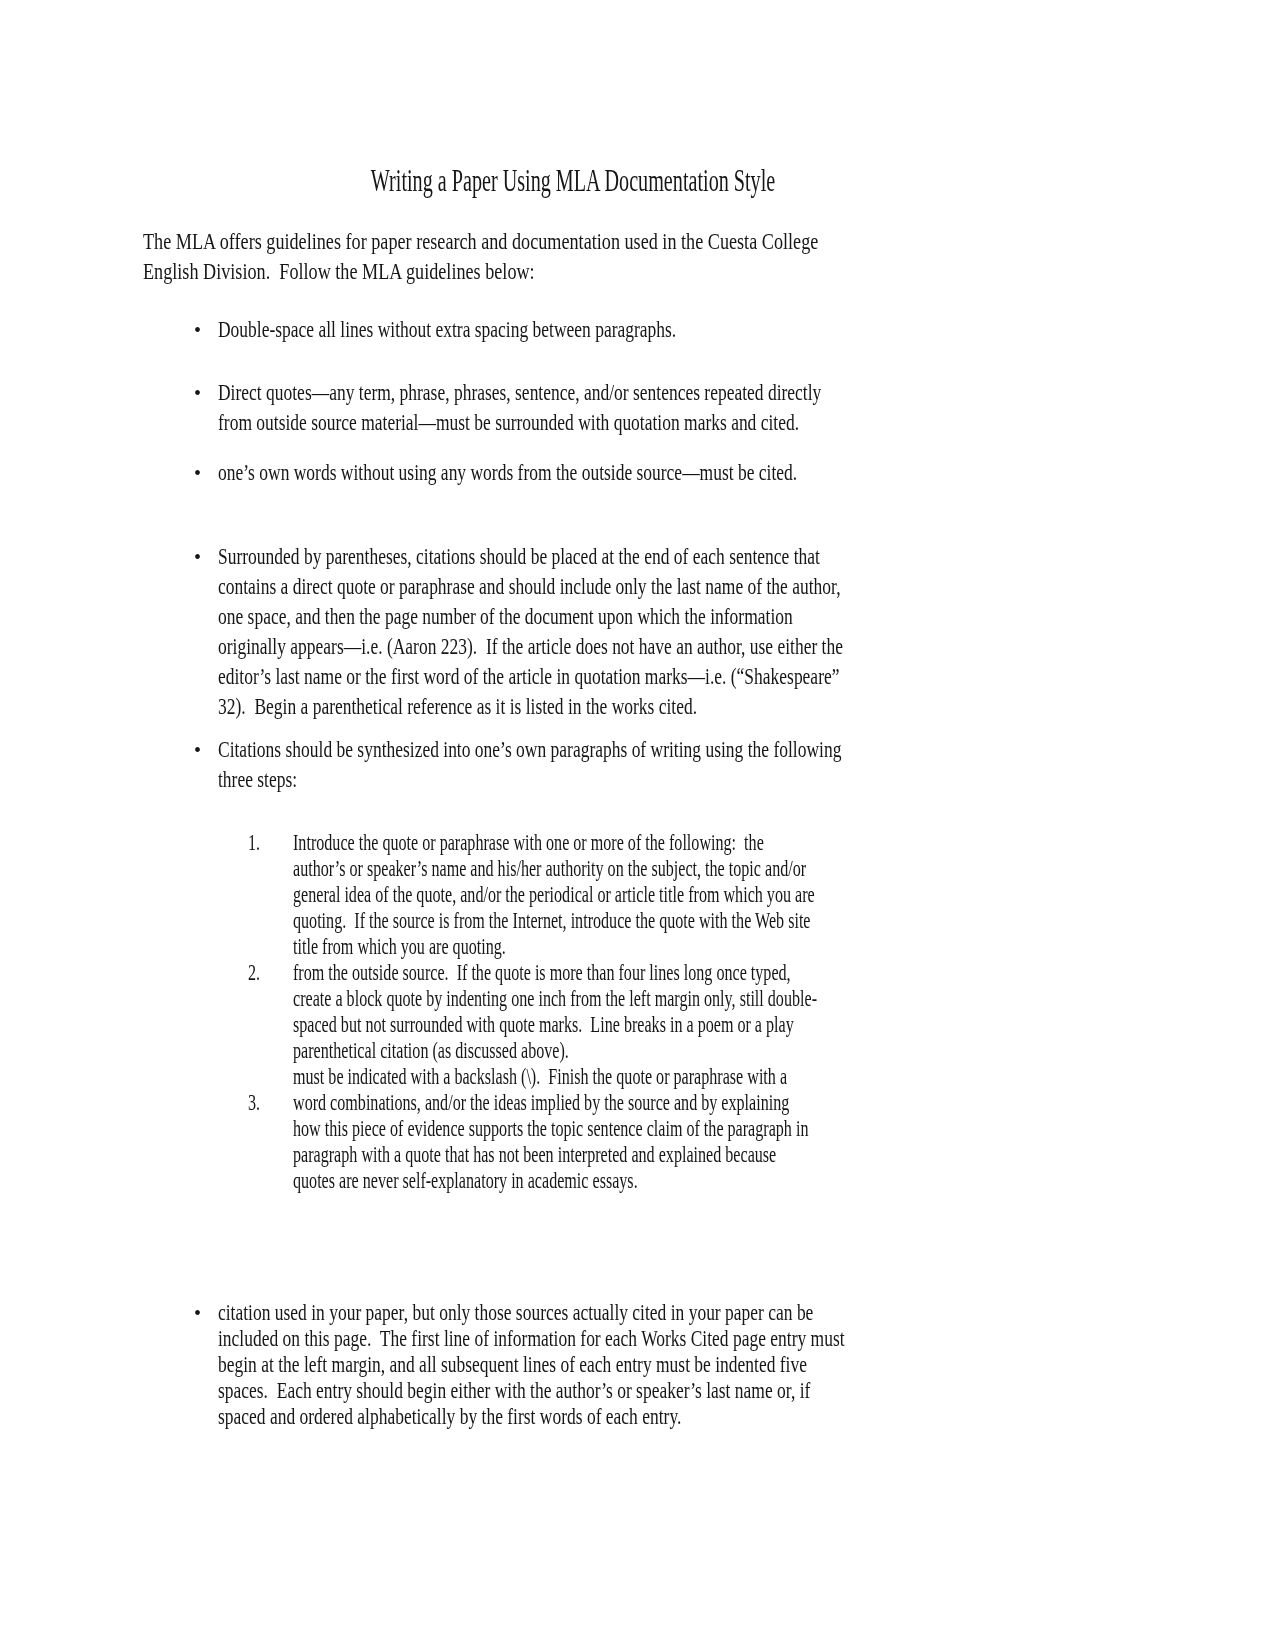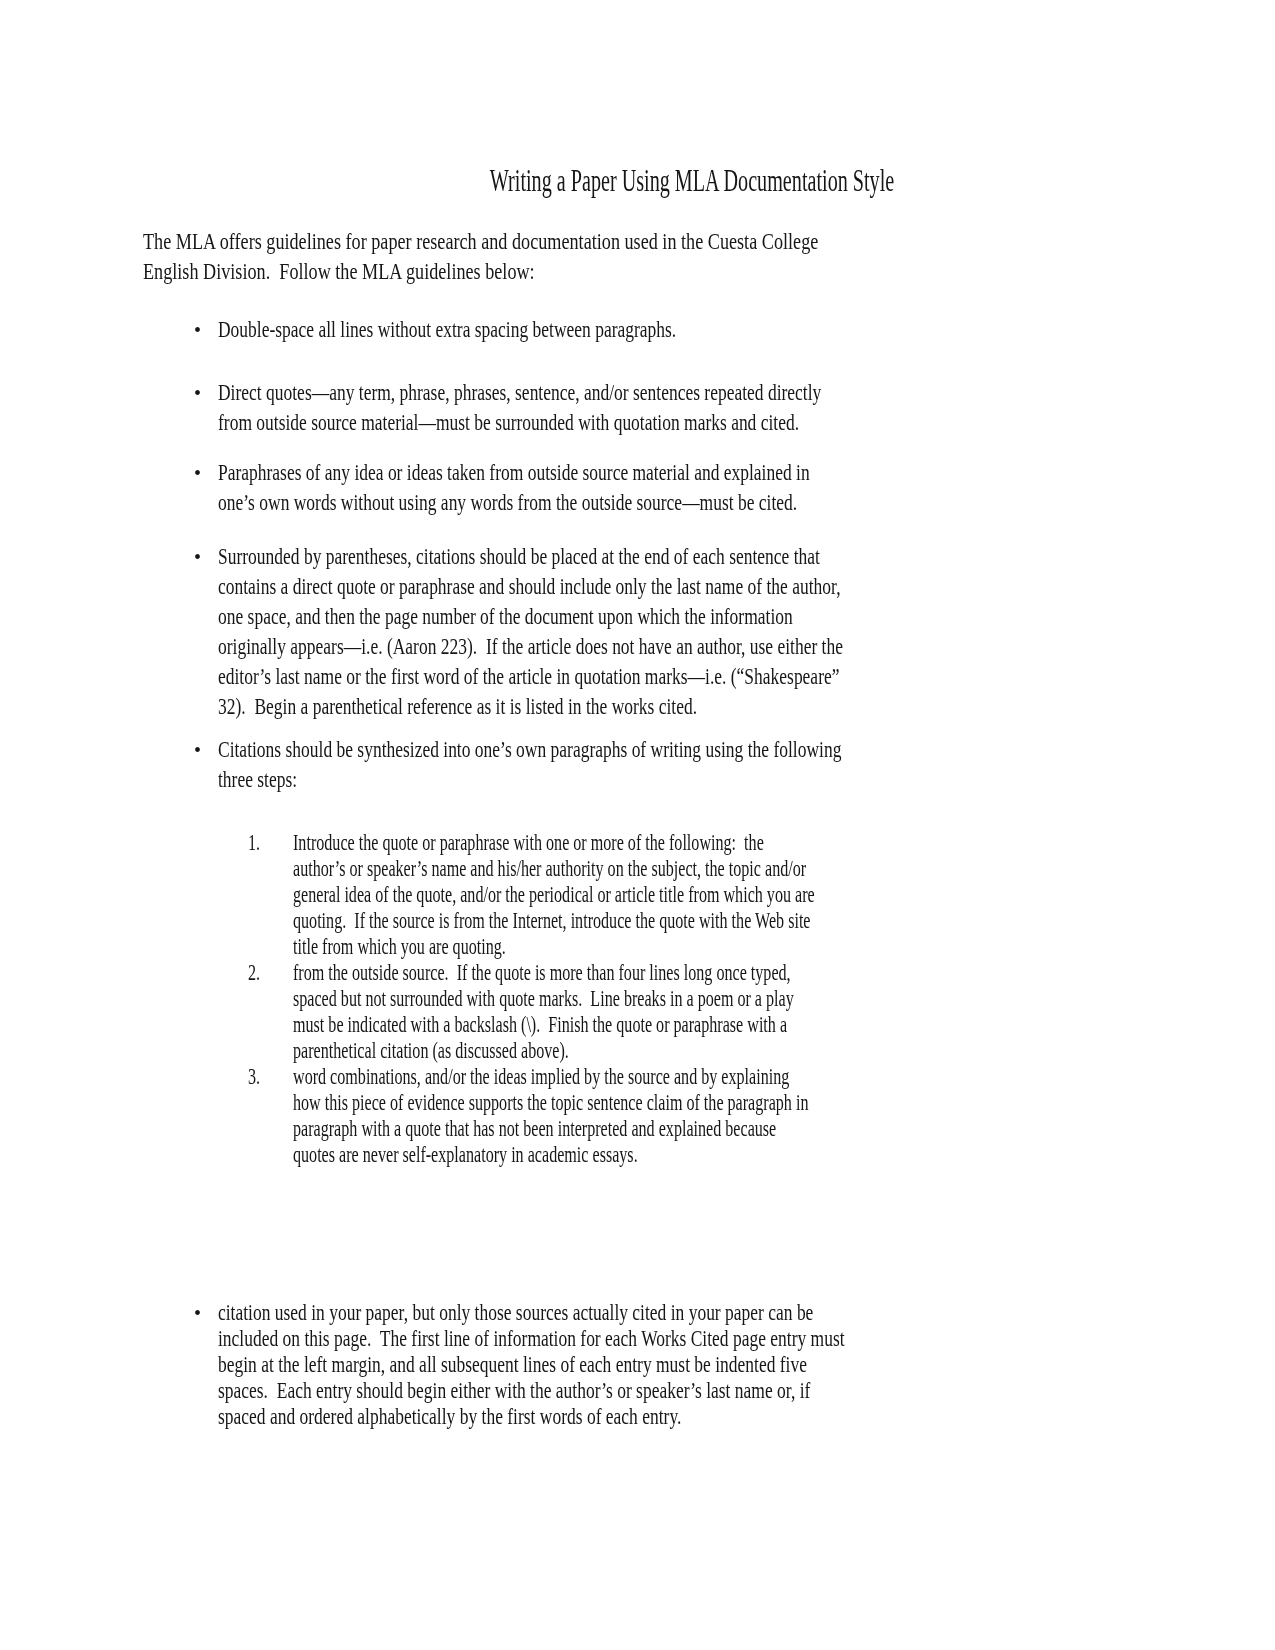--- a/index.html
+++ b/index.html
@@ -4,21 +4,21 @@
 <style>
   html,body{margin:0;padding:0;background:#e8e8e8;}
   .page{
     position:relative;width:1275px;height:1650px;margin:0 auto;
     background:#ffffff;overflow:hidden;
     font-family:"Liberation Serif","DejaVu Serif",serif;
     color:#161616;
     -webkit-font-smoothing:antialiased;
   }
   .block{position:absolute;left:218px;}
-  .title-block{left:143px;top:158px;width:860px;height:46px;line-height:46px;text-align:right;}
+  .title-block{left:143px;top:158px;width:860px;height:46px;line-height:46px;text-align:center;}
   .title-block .tx{font-size:31px;transform:scaleX(0.65);transform-origin:50% 50%;}
   .intro{left:143px;}
   .steps{left:293px;}
   .ln{height:30px;line-height:30px;}
   .tight .ln,.steps .ln{height:26px;line-height:26px;}
   .tx{display:inline-block;font-size:23px;white-space:pre;transform:scaleX(0.76);transform-origin:0 50%;}
   .intro .tx{transform:scaleX(0.79);}
   .steps .tx{transform:scaleX(0.70);}
   .marker{position:absolute;left:-24px;top:0;height:30px;line-height:30px;font-size:20px;}
   .tight .marker{height:26px;line-height:26px;}
@@ -45,21 +45,20 @@
   </div>
 
   <div class="block bullet" style="top:378px">
     <span class="marker">•</span>
     <div class="ln"><span class="tx">Direct quotes—any term, phrase, phrases, sentence, and/or sentences repeated directly</span></div>
     <div class="ln"><span class="tx">from outside source material—must be surrounded with quotation marks and cited.</span></div>
   </div>
 
   <div class="block bullet" style="top:458px">
     <span class="marker">•</span>
-    <div class="ln"><span class="tx">Paraphrases of any idea or ideas taken from outside source material and explained in</span></div>
     <div class="ln"><span class="tx">one’s own words without using any words from the outside source—must be cited.</span></div>
   </div>
 
   <div class="block bullet" style="top:542px">
     <span class="marker">•</span>
     <div class="ln"><span class="tx">Surrounded by parentheses, citations should be placed at the end of each sentence that</span></div>
     <div class="ln"><span class="tx">contains a direct quote or paraphrase and should include only the last name of the author,</span></div>
     <div class="ln"><span class="tx">one space, and then the page number of the document upon which the information</span></div>
     <div class="ln"><span class="tx">originally appears—i.e. (Aaron 223).  If the article does not have an author, use either the</span></div>
     <div class="ln"><span class="tx">editor’s last name or the first word of the article in quotation marks—i.e. (“Shakespeare”</span></div>
@@ -79,23 +78,24 @@
       <div class="ln"><span class="tx">Introduce the quote or paraphrase with one or more of the following:  the</span></div>
       <div class="ln"><span class="tx">author’s or speaker’s name and his/her authority on the subject, the topic and/or</span></div>
       <div class="ln"><span class="tx">general idea of the quote, and/or the periodical or article title from which you are</span></div>
       <div class="ln"><span class="tx">quoting.  If the source is from the Internet, introduce the quote with the Web site</span></div>
       <div class="ln"><span class="tx">title from which you are quoting.</span></div>
     </div>
 
     <div class="step">
       <span class="num">2.</span>
       <div class="ln"><span class="tx">from the outside source.  If the quote is more than four lines long once typed,</span></div>
+      <div class="ln"><span class="tx">create a block quote by indenting one inch from the left margin only, still double-</span></div>
       <div class="ln"><span class="tx">spaced but not surrounded with quote marks.  Line breaks in a poem or a play</span></div>
+      <div class="ln"><span class="tx">parenthetical citation (as discussed above).</span></div>
       <div class="ln"><span class="tx">must be indicated with a backslash (\).  Finish the quote or paraphrase with a</span></div>
-      <div class="ln"><span class="tx">parenthetical citation (as discussed above).</span></div>
     </div>
 
     <div class="step">
       <span class="num">3.</span>
       <div class="ln"><span class="tx">word combinations, and/or the ideas implied by the source and by explaining</span></div>
       <div class="ln"><span class="tx">how this piece of evidence supports the topic sentence claim of the paragraph in</span></div>
       <div class="ln"><span class="tx">paragraph with a quote that has not been interpreted and explained because</span></div>
       <div class="ln"><span class="tx">quotes are never self-explanatory in academic essays.</span></div>
     </div>
 

